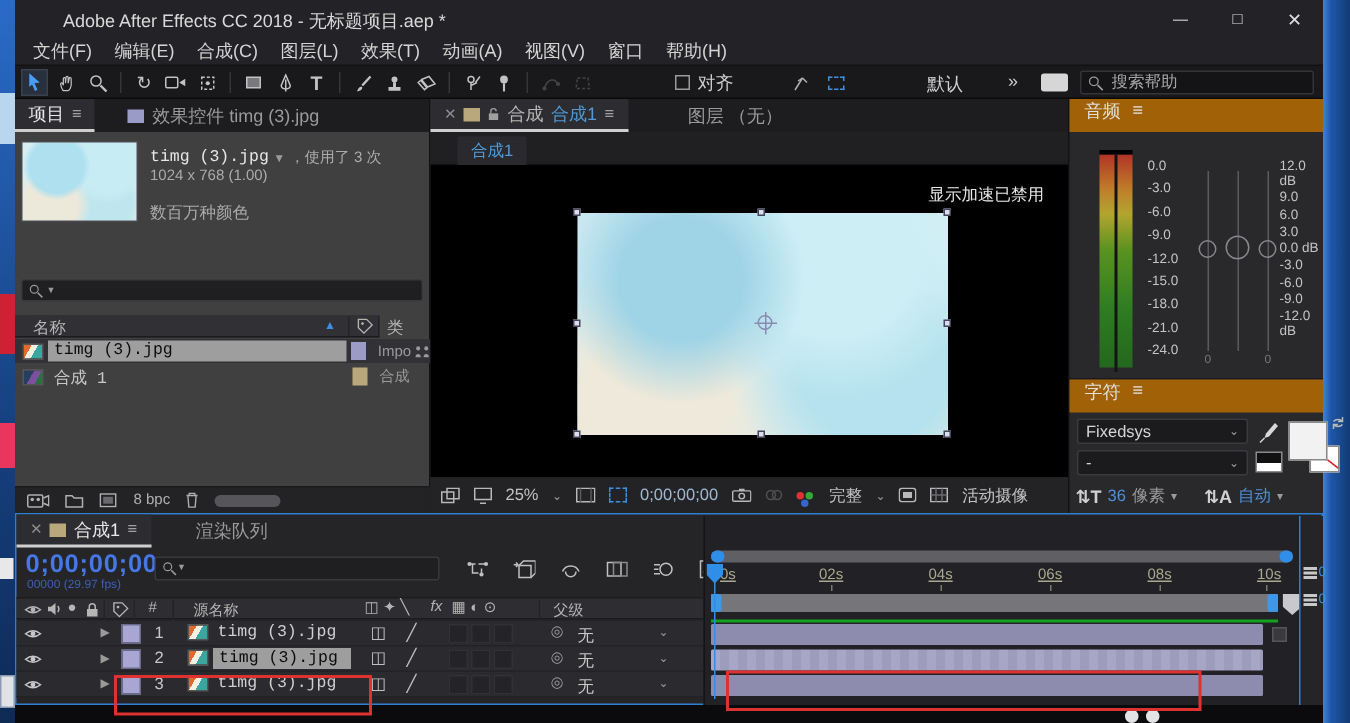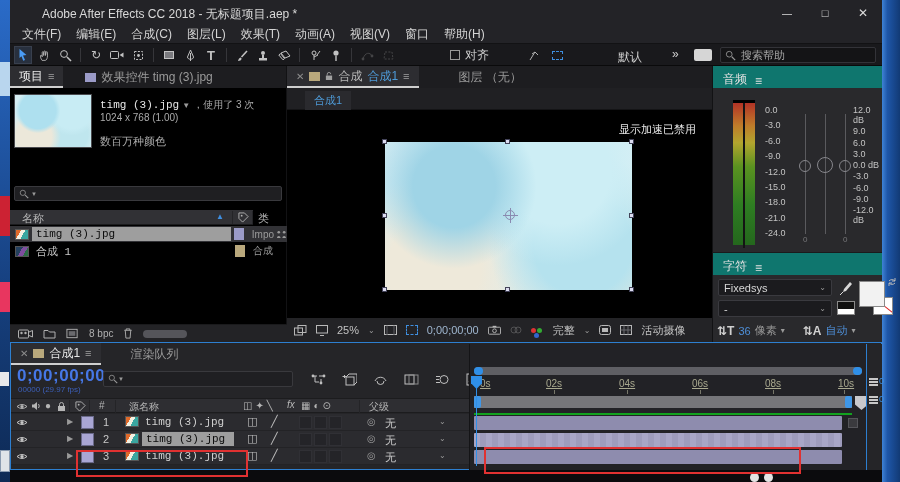--- a/index.html
+++ b/index.html
@@ -36,21 +36,21 @@
   
   .tabbar { height:22px; background:#1d1d20; display:flex; align-items:center; }
   .tab-active { height:22px; display:flex; align-items:center; gap:5px; padding:0 9px; background:#2d2d31; border-bottom:2px solid #cfcfcf; }
   .tab-x { color:#8e8e8e; font-size:10px; }
   .mini-sq { width:11px; height:9px; background:#b9a87c; display:inline-block; }
   .mini-sq.lav { background:#9b9bc8; }
   .hamb { color:#a0a0a0; font-size:11px; letter-spacing:0; }
   .tabname { font-size:12px; color:#e8e8e8; white-space:nowrap; }
   .tab-inactive { font-size:12px; color:#9a9a9a; white-space:nowrap; display:flex; align-items:center; gap:5px; }
   
-  #project { left:0; top:66px; width:277px; height:276px; background:#000000; border-right:1px solid #121214; }
+  #project { left:0; top:66px; width:277px; height:276px; background:#404040; border-right:1px solid #121214; }
   #proj-thumb { left:4px; top:28px; width:78px; height:54px; border:1px solid #4a4a4e;
      background:radial-gradient(circle at 30% 30%, #aee0ef 0 28%, transparent 35%),
                 radial-gradient(circle at 75% 25%, #c8ecf4 0 30%, transparent 40%),
                 radial-gradient(circle at 25% 80%, #ece8da 0 25%, transparent 38%),
                 radial-gradient(circle at 70% 75%, #bfe6ee 0 30%, transparent 42%), #d6eef3; }
   .ptext { color:#ababab; font-size:10px; white-space:nowrap; }
   #proj-search { left:4px; top:120px; width:268px; height:15px; background:#1f1f22; border:1px solid #39393d; border-radius:2px; display:flex; align-items:center; padding:0 4px; gap:2px; }
   #proj-header { left:0; top:144px; width:243px; height:15px; background:#313135; border-bottom:1px solid #1b1b1d; font-size:11px; color:#b5b5b5; }
   .colline { position:absolute; top:1px; width:1px; height:13px; background:#242427; }
   .prow { left:0; width:277px; height:16px; font-size:11px; display:flex; align-items:center; }
@@ -76,21 +76,21 @@
   #anchor:after { content:""; position:absolute; left:4px; top:-3px; width:1px; height:15px; background:#8a8ab0; }
   #anchor:before { content:""; position:absolute; top:4px; left:-3px; height:1px; width:15px; background:#8a8ab0; }
   #overlay-msg { top:12px; right:16px; color:#e8e8e8; font-size:11px; }
   #comp-footer { left:0; top:252px; width:425px; height:24px; background:#232326; display:flex; align-items:center; gap:9px; padding:0 7px; overflow:hidden; }
   .cficon { color:#b8b8b8; display:flex; align-items:center; }
   .chev { color:#9a9a9a; font-size:8px; }
   .cftext { font-size:11px; color:#c2c2c2; white-space:nowrap; }
   .rgbdots { width:5px; height:5px; border-radius:50%; background:#d33; box-shadow:6px 0 0 #3a3,3px 5px 0 #36c; margin-right:8px; }
   
   #audio { left:702px; top:66px; width:170px; height:186px; background:#29292c; border-left:1px solid #121214; }
-  .phead { height:22px; display:flex; align-items:flex-end; gap:8px; padding-left:10px; background:#0f766e; }
+  .phead { height:22px; display:flex; align-items:flex-start; gap:8px; padding-left:10px; background:#a16207; }
   .phead span { font-size:12px; color:#e0e0e0; }
   #vu { left:20px; top:34px; width:22px; height:145px; background:linear-gradient(180deg,#b23326 0%,#bf7c2a 16%,#b2a52e 28%,#5a9220 45%,#2e7d22 72%,#24671d 100%); border-top:3px solid #000; }
   #vu:after { content:""; position:absolute; left:10px; top:0; width:2px; height:145px; background:#141414; }
   .scalecol { display:flex; flex-direction:column; justify-content:space-between; font-size:9px; color:#c4c4c4; }
   .slider-track { width:1px; background:#5a5a5e; position:absolute; }
   .knob { position:absolute; border:1px solid #87878c; border-radius:50%; background:transparent; }
   #character { left:702px; top:252px; width:170px; height:90px; background:#29292c; border-left:1px solid #121214; border-top:1px solid #1a1a1c; }
   .dd { position:absolute; height:17px; background:#1b1b1e; border:1px solid #3a3a3f; border-radius:2px; color:#d6d6d6; font-size:11px; display:flex; align-items:center; justify-content:space-between; padding:0 5px; }
   .swap-fill { left:146px; top:28px; width:26px; height:26px; background:#f2f2f2; border:1px solid #8a8a8a; }
   .swap-stroke { left:158px; top:44px; width:20px; height:18px; background:#fff; border:1px solid #8a8a8a; overflow:hidden;}

